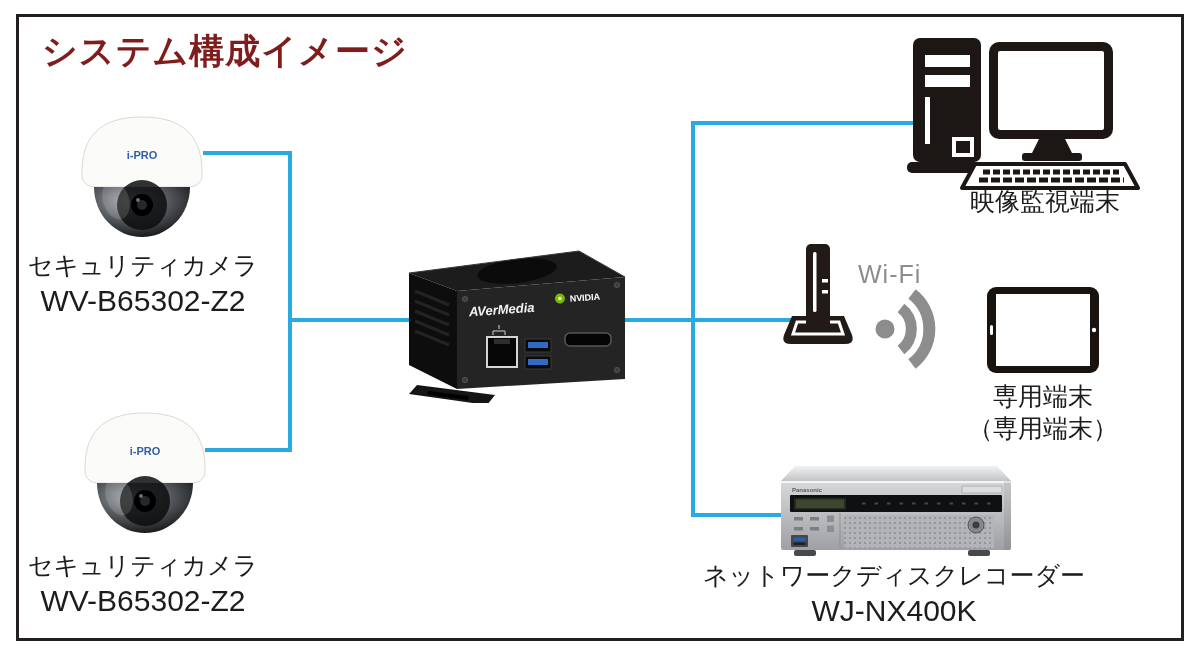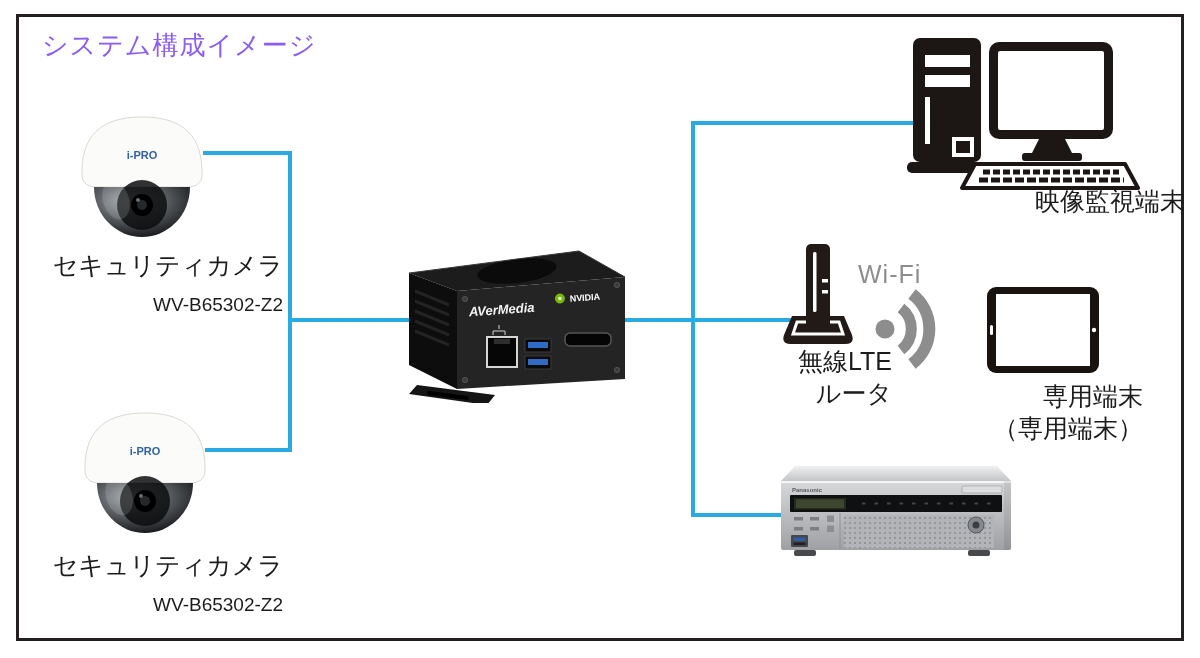--- a/index.html
+++ b/index.html
@@ -5,26 +5,26 @@
   html,body{margin:0;padding:0;background:#fff;}
   #canvas{
     position:relative;width:1200px;height:658px;background:#fff;overflow:hidden;
     font-family:"Liberation Sans","DejaVu Sans",sans-serif;color:#1c1c1c;
   }
   .frame{
     position:absolute;left:16px;top:14px;width:1168px;height:627px;
     border:3px solid #231f20;box-sizing:border-box;
   }
   .title{
-    position:absolute;left:42px;top:28px;font-size:26px;font-weight:normal;
-    color:#8b5cf6;letter-spacing:1px;
+    position:absolute;left:42px;top:28px;font-size:35px;font-weight:bold;
+    color:#7f1d1d;letter-spacing:1px;
   }
   .line{position:absolute;background:#29abe2;}
-  .lbl{position:absolute;text-align:right;font-size:25px;line-height:1.26;color:#1c1c1c;}
-  .lbl .big{font-size:19px;margin-top:11px;}
+  .lbl{position:absolute;text-align:center;font-size:25px;line-height:1.26;color:#1c1c1c;}
+  .lbl .big{font-size:30px;}
   .wifi-lbl{position:absolute;text-align:left;font-size:25px;color:#8d8d8d;letter-spacing:1px;}
   .icon{position:absolute;}
 </style>
 </head>
 <body>
 
 <div id="canvas">
 
   <div class="frame"></div>
 
@@ -139,24 +139,20 @@
 
   <svg class="icon" style="left:782px;top:242px" width="72" height="106" viewBox="0 0 72 106">
     <rect x="24" y="2" width="24" height="80" rx="5" fill="#221a16"></rect>
     <rect x="31" y="10" width="3.5" height="60" rx="1.5" fill="#fff"></rect>
     <rect x="40" y="37" width="6" height="3.5" fill="#fff"></rect>
     <rect x="40" y="48" width="6" height="3.5" fill="#fff"></rect>
     <path d="M10,74 L62,74 L70,93 Q73,102 63,102 L9,102 Q-1,102 2,93 Z" fill="#221a16"></path>
     <path d="M15,80 L57,80 L61,92 L11,92 Z" fill="none" stroke="#fff" stroke-width="3"></path>
     <rect x="24" y="74" width="24" height="14" fill="#221a16"></rect>
   </svg>
-  <div class="lbl" style="left:732px;top:346px;width:160px;">
-    <div>無線LTE</div>
-    <div>ルータ</div>
-  </div>
 
   <div class="wifi-lbl" style="left:858px;top:260px;width:105px;">Wi-Fi</div>
   <svg class="icon" style="left:870px;top:282px" width="90" height="92" viewBox="0 0 90 92">
     <circle cx="15" cy="47" r="9.5" fill="#8d8d8d"></circle>
     <path d="M31,26 A26.5,26.5 0 0 1 31,68" fill="none" stroke="#8d8d8d" stroke-width="11"></path>
     <path d="M42,12 A44,44 0 0 1 42,82" fill="none" stroke="#8d8d8d" stroke-width="12"></path>
   </svg>
 
   <svg class="icon" style="left:986px;top:286px" width="114" height="88" viewBox="0 0 114 88">
     <rect x="1" y="1" width="112" height="86" rx="9" fill="#18130f"></rect>
@@ -205,14 +201,18 @@
     <rect x="15.5" y="81.5" width="12" height="2.5" fill="#1e2023"></rect>
     <line x1="62" y1="52" x2="62" y2="88" stroke="#8f9194" stroke-width="1"></line>
     <rect x="66" y="54" width="150" height="33" fill="#b2b4b7"></rect>
     <rect x="66" y="54" width="150" height="33" fill="url(#vdots)"></rect>
     <circle cx="198" cy="64" r="8" fill="#85888c" stroke="#55585c"></circle>
     <circle cx="198" cy="64" r="3.5" fill="#3a3d41"></circle>
     <rect x="226" y="20" width="7" height="69" fill="#000" opacity="0.08"></rect>
     <rect x="16" y="89" width="22" height="6" rx="2" fill="#47494c"></rect>
     <rect x="190" y="89" width="22" height="6" rx="2" fill="#47494c"></rect>
   </svg>
+  <div class="lbl" style="left:694px;top:560px;width:400px;">
+    <div>ネットワークディスクレコーダー</div>
+    <div class="big">WJ-NX400K</div>
+  </div>
 
 </div>
 
 </body></html>

